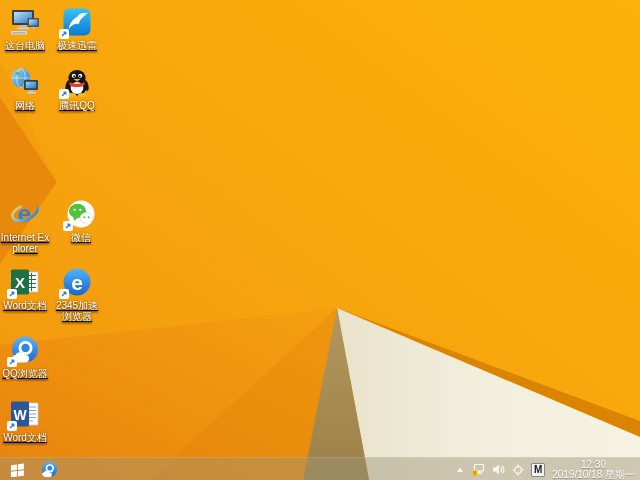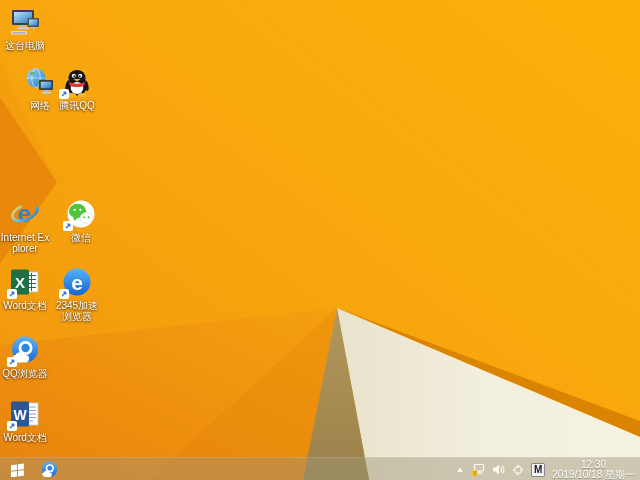--- a/index.html
+++ b/index.html
@@ -3,21 +3,21 @@
 <meta charset="utf-8">
 <style>
   html,body{margin:0;padding:0;background:#222;}
   *{box-sizing:border-box;}
   #screen{
     position:relative;width:640px;height:480px;overflow:hidden;
     font-family:"Liberation Sans","DejaVu Sans",sans-serif;
   }
   #wallpaper{position:absolute;inset:0;}
   
-  .cell{position:absolute;width:50px;text-align:center;cursor:default;}
+  .cell{position:absolute;width:50px;text-align:center;cursor:default;text-decoration:underline;}
   .ic{position:relative;width:32px;height:32px;margin:0 auto;}
   .ic svg{display:block;width:32px;height:32px;}
   .lbl{
     margin-top:2px;font-size:10px;line-height:11px;color:#fff;
     text-shadow:0 1px 2px rgba(0,0,0,.65),0 0 3px rgba(0,0,0,.4);
     word-break:break-all;
   }
   .shortcut{position:absolute;left:-2px;bottom:-1px;width:10px;height:10px;}
   .shortcut svg{width:10px;height:10px;}
   
@@ -97,21 +97,21 @@
         <rect x="18.5" y="12" width="11.5" height="9" rx="1" fill="#4a5158"></rect>
         <rect x="20" y="13.5" width="8.5" height="6" fill="url(#scr1)"></rect>
         <rect x="22.5" y="21" width="4.5" height="1.5" fill="#b9bec4"></rect>
         <rect x="2" y="25" width="16" height="3.6" rx="0.9" fill="#d7dbe0"></rect>
         <rect x="3.2" y="26" width="13.6" height="1.6" fill="#aeb5bc"></rect>
       </svg>
     </div>
     <div class="lbl">这台电脑</div>
   </div>
 
-  <div class="cell" style="left:15px;top:66px">
+  <div class="cell" style="left:0;top:66px">
     <div class="ic">
       <svg viewBox="0 0 32 32">
         <defs>
             <linearGradient id="glb" x1="0" y1="0" x2="1" y2="1">
           <stop offset="0" stop-color="#9fd9f7"></stop>
               <stop offset="1" stop-color="#1e78c8"></stop>
             </linearGradient>
           </defs>
         <circle cx="12" cy="12" r="9.5" fill="url(#glb)"></circle>
         <ellipse cx="12" cy="12" rx="4.2" ry="9.5" fill="none" stroke="rgba(255,255,255,.55)" stroke-width="1"></ellipse>
@@ -201,20 +201,42 @@
       <span class="shortcut">
         <svg viewBox="0 0 10 10">
             <rect width="10" height="10" rx="2" fill="#fff"></rect>
             <path d="M3 7 L6.8 3.2 M6.8 3.2 H4.4 M6.8 3.2 V5.6" stroke="#2f6fd6" stroke-width="1.3" fill="none"></path>
           </svg>
       </span>
     </div>
     <div class="lbl">Word文档</div>
   </div>
 
+  <div class="cell" style="left:52px;top:6px">
+    <div class="ic">
+      <svg viewBox="0 0 32 32">
+        <defs>
+            <linearGradient id="xlg" x1="0" y1="0" x2="0" y2="1">
+          <stop offset="0" stop-color="#38c1f5"></stop>
+              <stop offset="1" stop-color="#0b79d4"></stop>
+            </linearGradient>
+          </defs>
+        <rect x="2.5" y="2.5" width="27" height="27" rx="6" fill="url(#xlg)"></rect>
+        <path d="M7.5 23 C9.5 13.5 16.5 8.5 25.5 8.5 C21 11.5 18.8 13.8 17.8 18.2 C14.5 17 11 19 7.5 23 Z" fill="#fff"></path>
+        <path d="M17 9.5 C20 6.5 24.5 6 27 7.8 C23.8 8.2 21 9.3 19.3 11.4 Z" fill="#eaf8ff"></path>
+      </svg>
+      <span class="shortcut">
+        <svg viewBox="0 0 10 10">
+            <rect width="10" height="10" rx="2" fill="#fff"></rect>
+            <path d="M3 7 L6.8 3.2 M6.8 3.2 H4.4 M6.8 3.2 V5.6" stroke="#2f6fd6" stroke-width="1.3" fill="none"></path>
+          </svg>
+      </span>
+    </div>
+    <div class="lbl">极速迅雷</div>
+  </div>
 
   <div class="cell" style="left:52px;top:66px">
     <div class="ic">
       <svg viewBox="0 0 32 32">
         <ellipse cx="16" cy="12" rx="8.6" ry="8" fill="#161616"></ellipse>
         <ellipse cx="16" cy="20.5" rx="9.8" ry="9" fill="#161616"></ellipse>
         <ellipse cx="6.8" cy="19.5" rx="2.2" ry="5.5" fill="#161616" transform="rotate(14 6.8 19.5)"></ellipse>
         <ellipse cx="25.2" cy="19.5" rx="2.2" ry="5.5" fill="#161616" transform="rotate(-14 25.2 19.5)"></ellipse>
         <ellipse cx="16" cy="22" rx="6.3" ry="6" fill="#fff"></ellipse>
         <circle cx="12.8" cy="9.8" r="2" fill="#fff"></circle>

